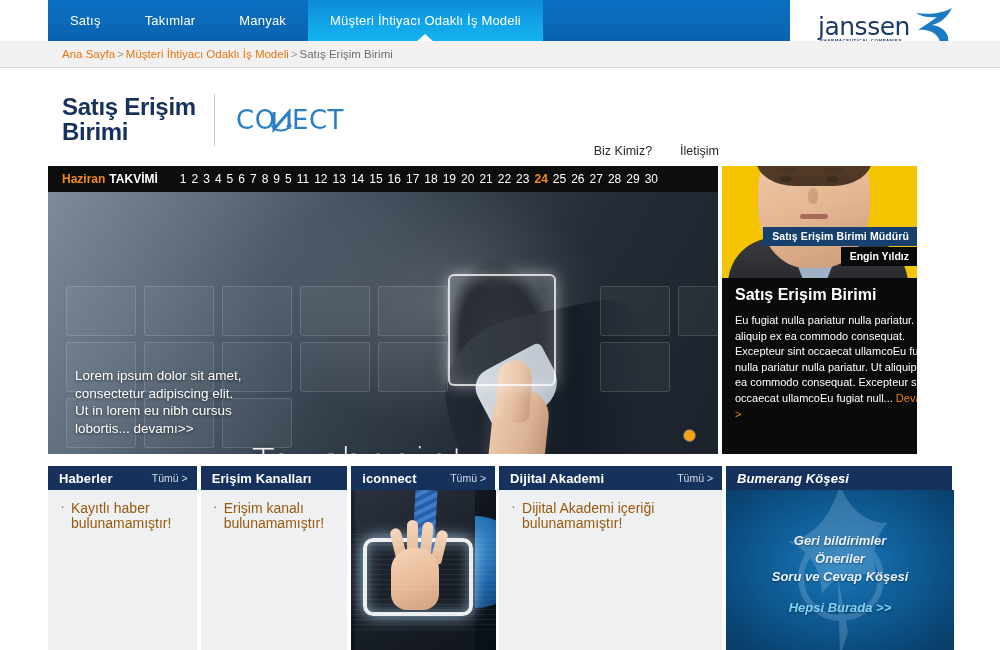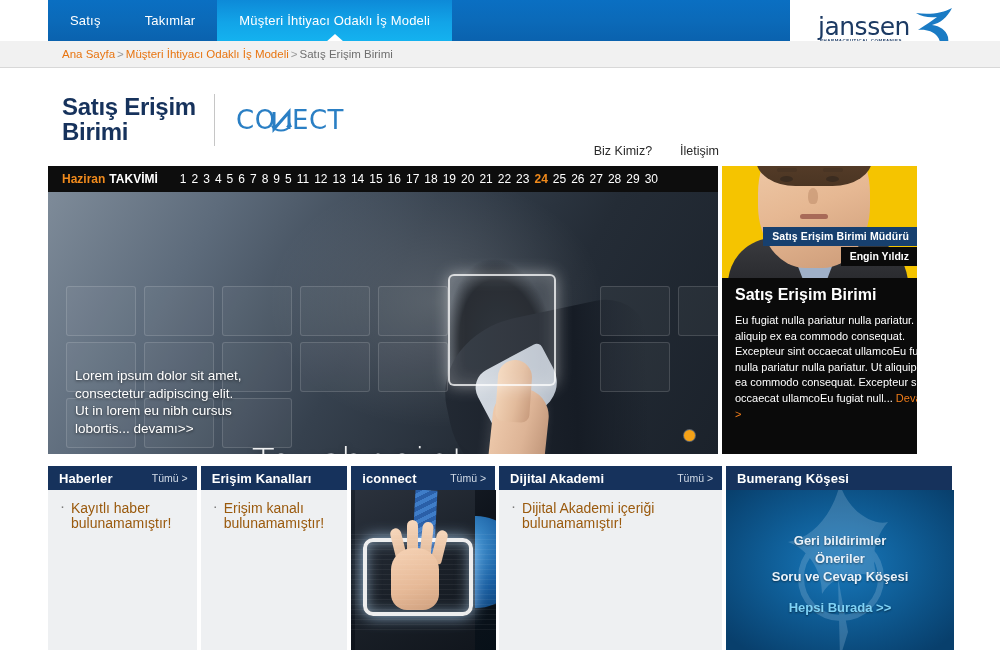--- a/index.html
+++ b/index.html
@@ -433,21 +433,21 @@
     position: absolute;
     left: 0; top: -3px;
     font-size: 15px;
     color: #7a7a7a;
   }
 
   .w-haberler { width: 150px; }
   .w-erisim   { width: 148px; }
   .w-iconnect { width: 145px; }
   .w-dijital  { width: 225px; }
-  .w-bumerang { width: 228px; }
+  .w-bumerang { width: 228px; font-style: italic; }
 
   
   .ic-img {
     position: absolute;
     top: 24px; left: 0;
     width: 145px; height: 160px;
     overflow: hidden;
     background: linear-gradient(140deg, #1d2530 0%, #0f141c 50%, #071018 100%);
   }
   .ic-globe {
@@ -540,20 +540,23 @@
 </head>
 <body>
 
 <div class="topbar">
   <div class="topnav">
     <div class="nav-item">
       <span>Satış</span>
     </div>
     <div class="nav-item">
       <span>Takımlar</span>
+    </div>
+    <div class="nav-item">
+      <span>Manyak</span>
     </div>
     <div class="nav-item active">
       <span>Müşteri İhtiyacı Odaklı İş Modeli</span>
     </div>
   </div>
 </div>
 
 <div class="brand">
   <div class="brand-word">janssen</div>
   <div class="brand-sub1">PHARMACEUTICAL COMPANIES</div>

